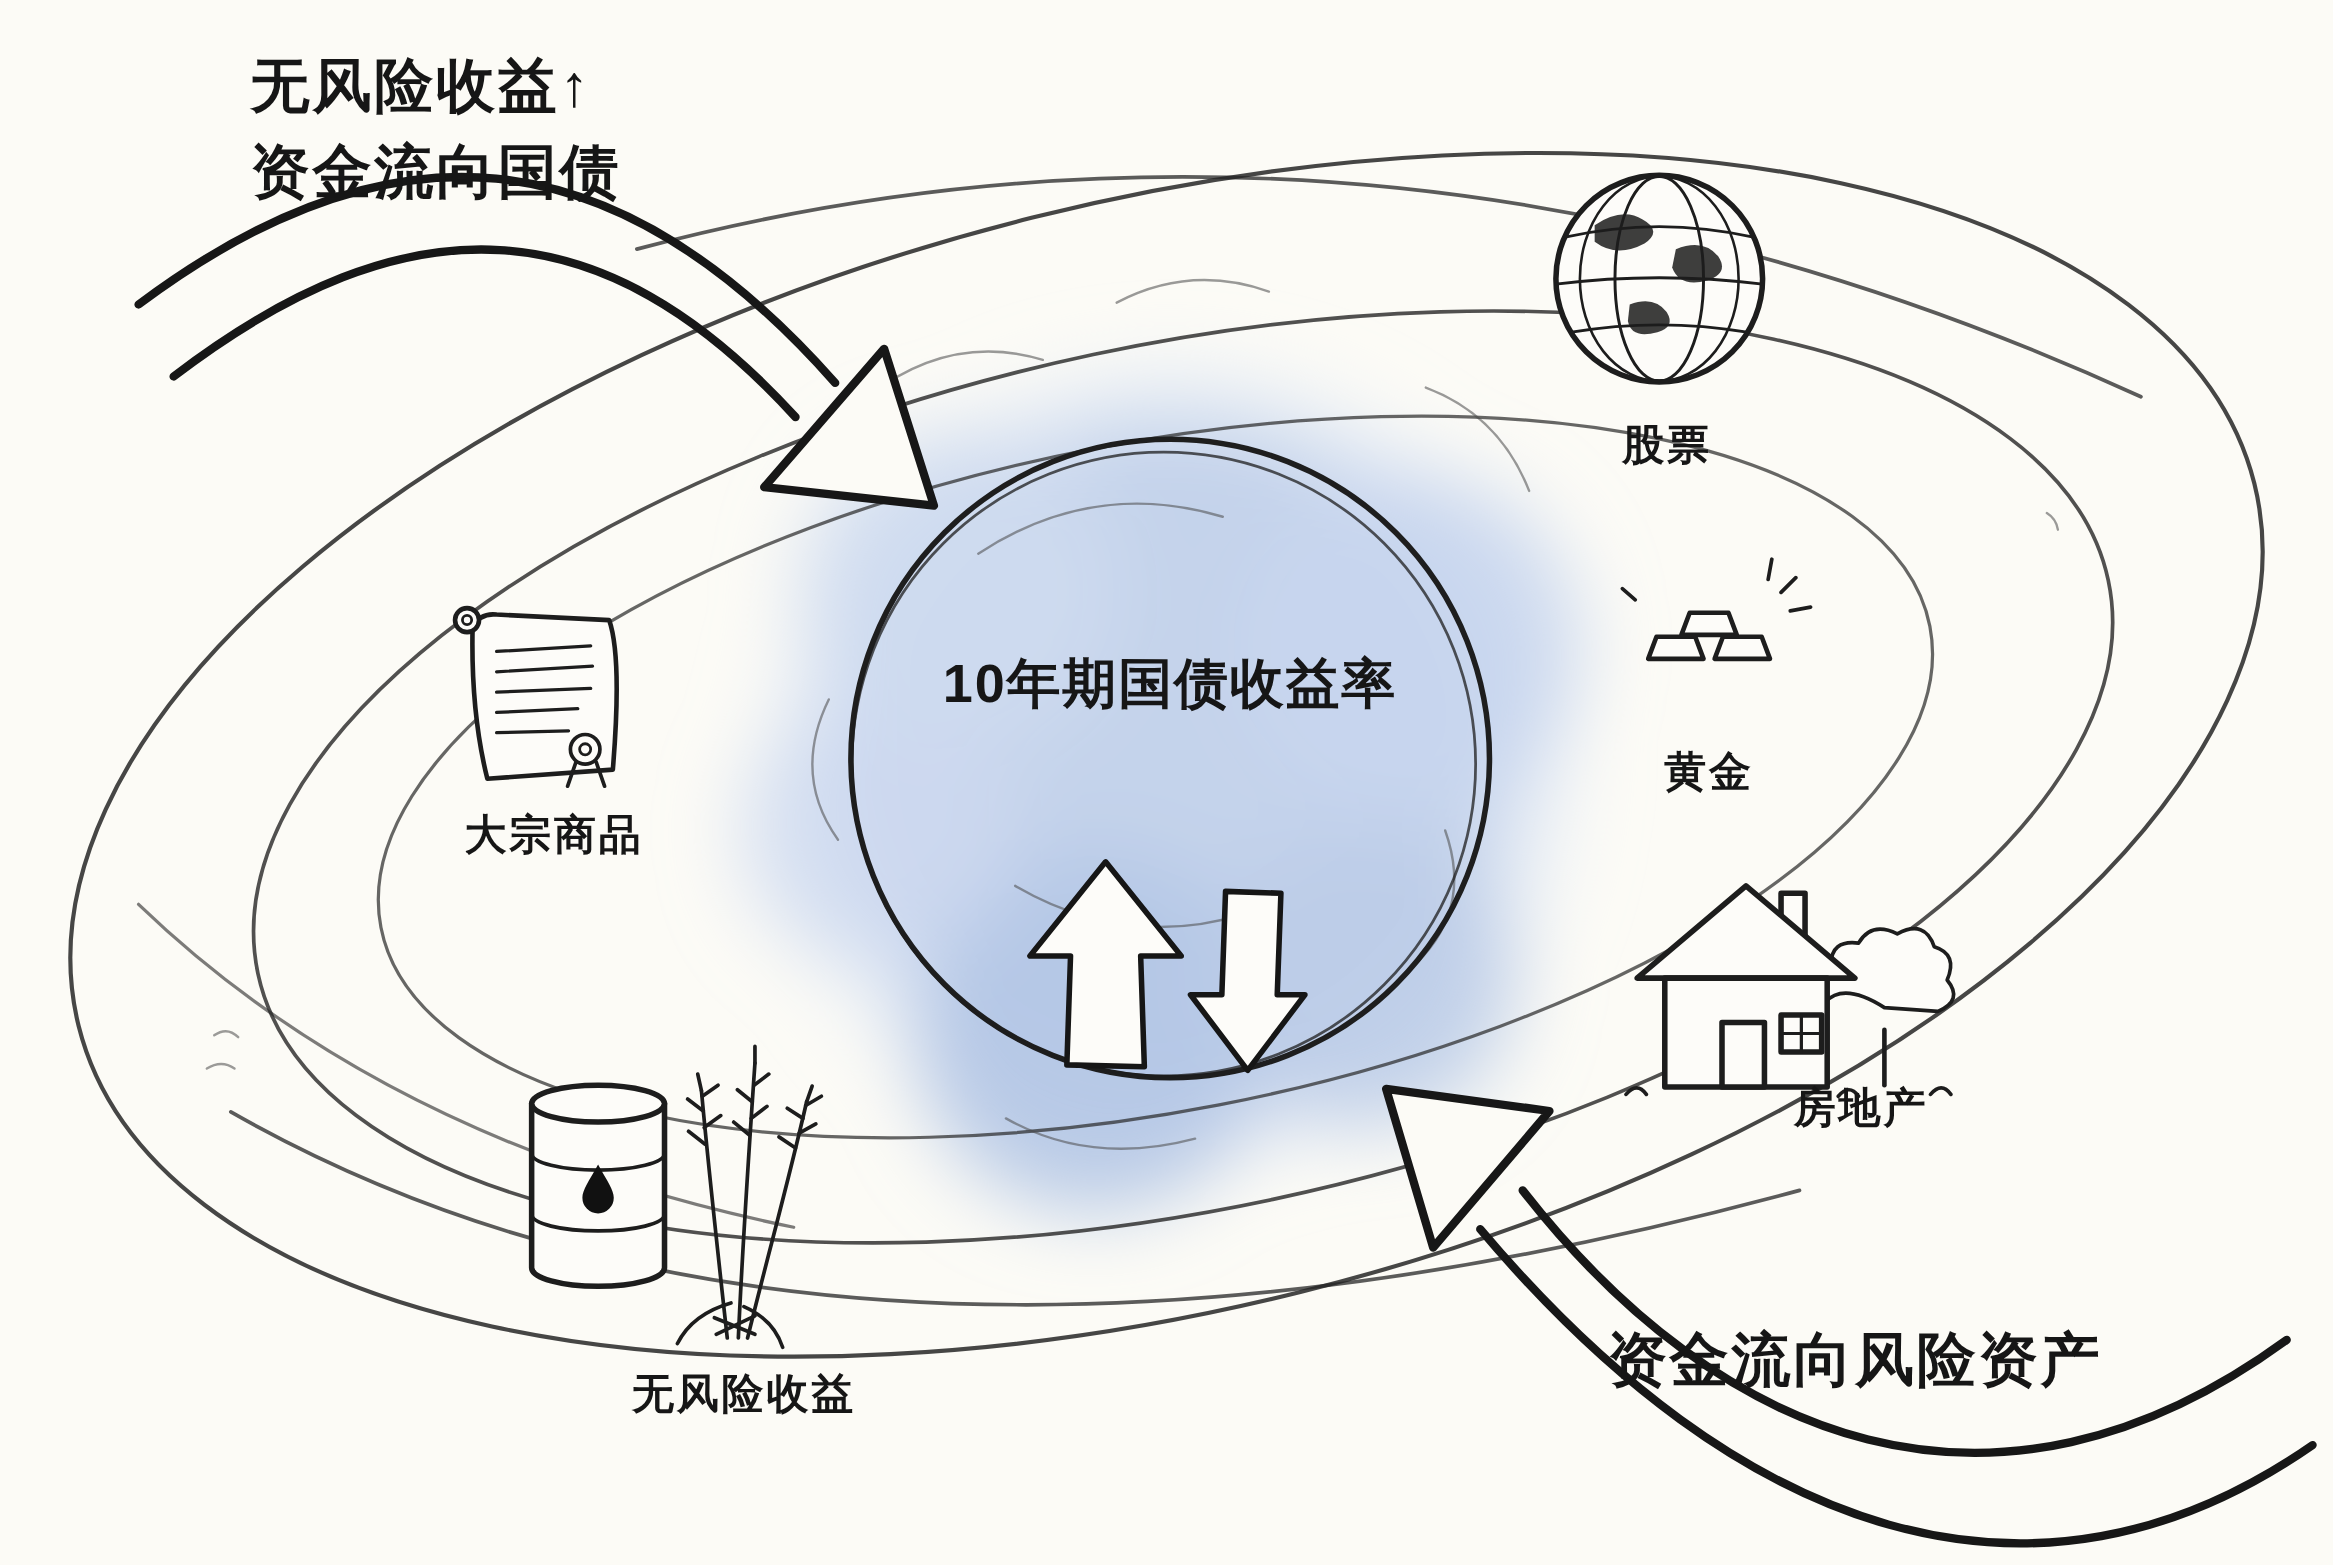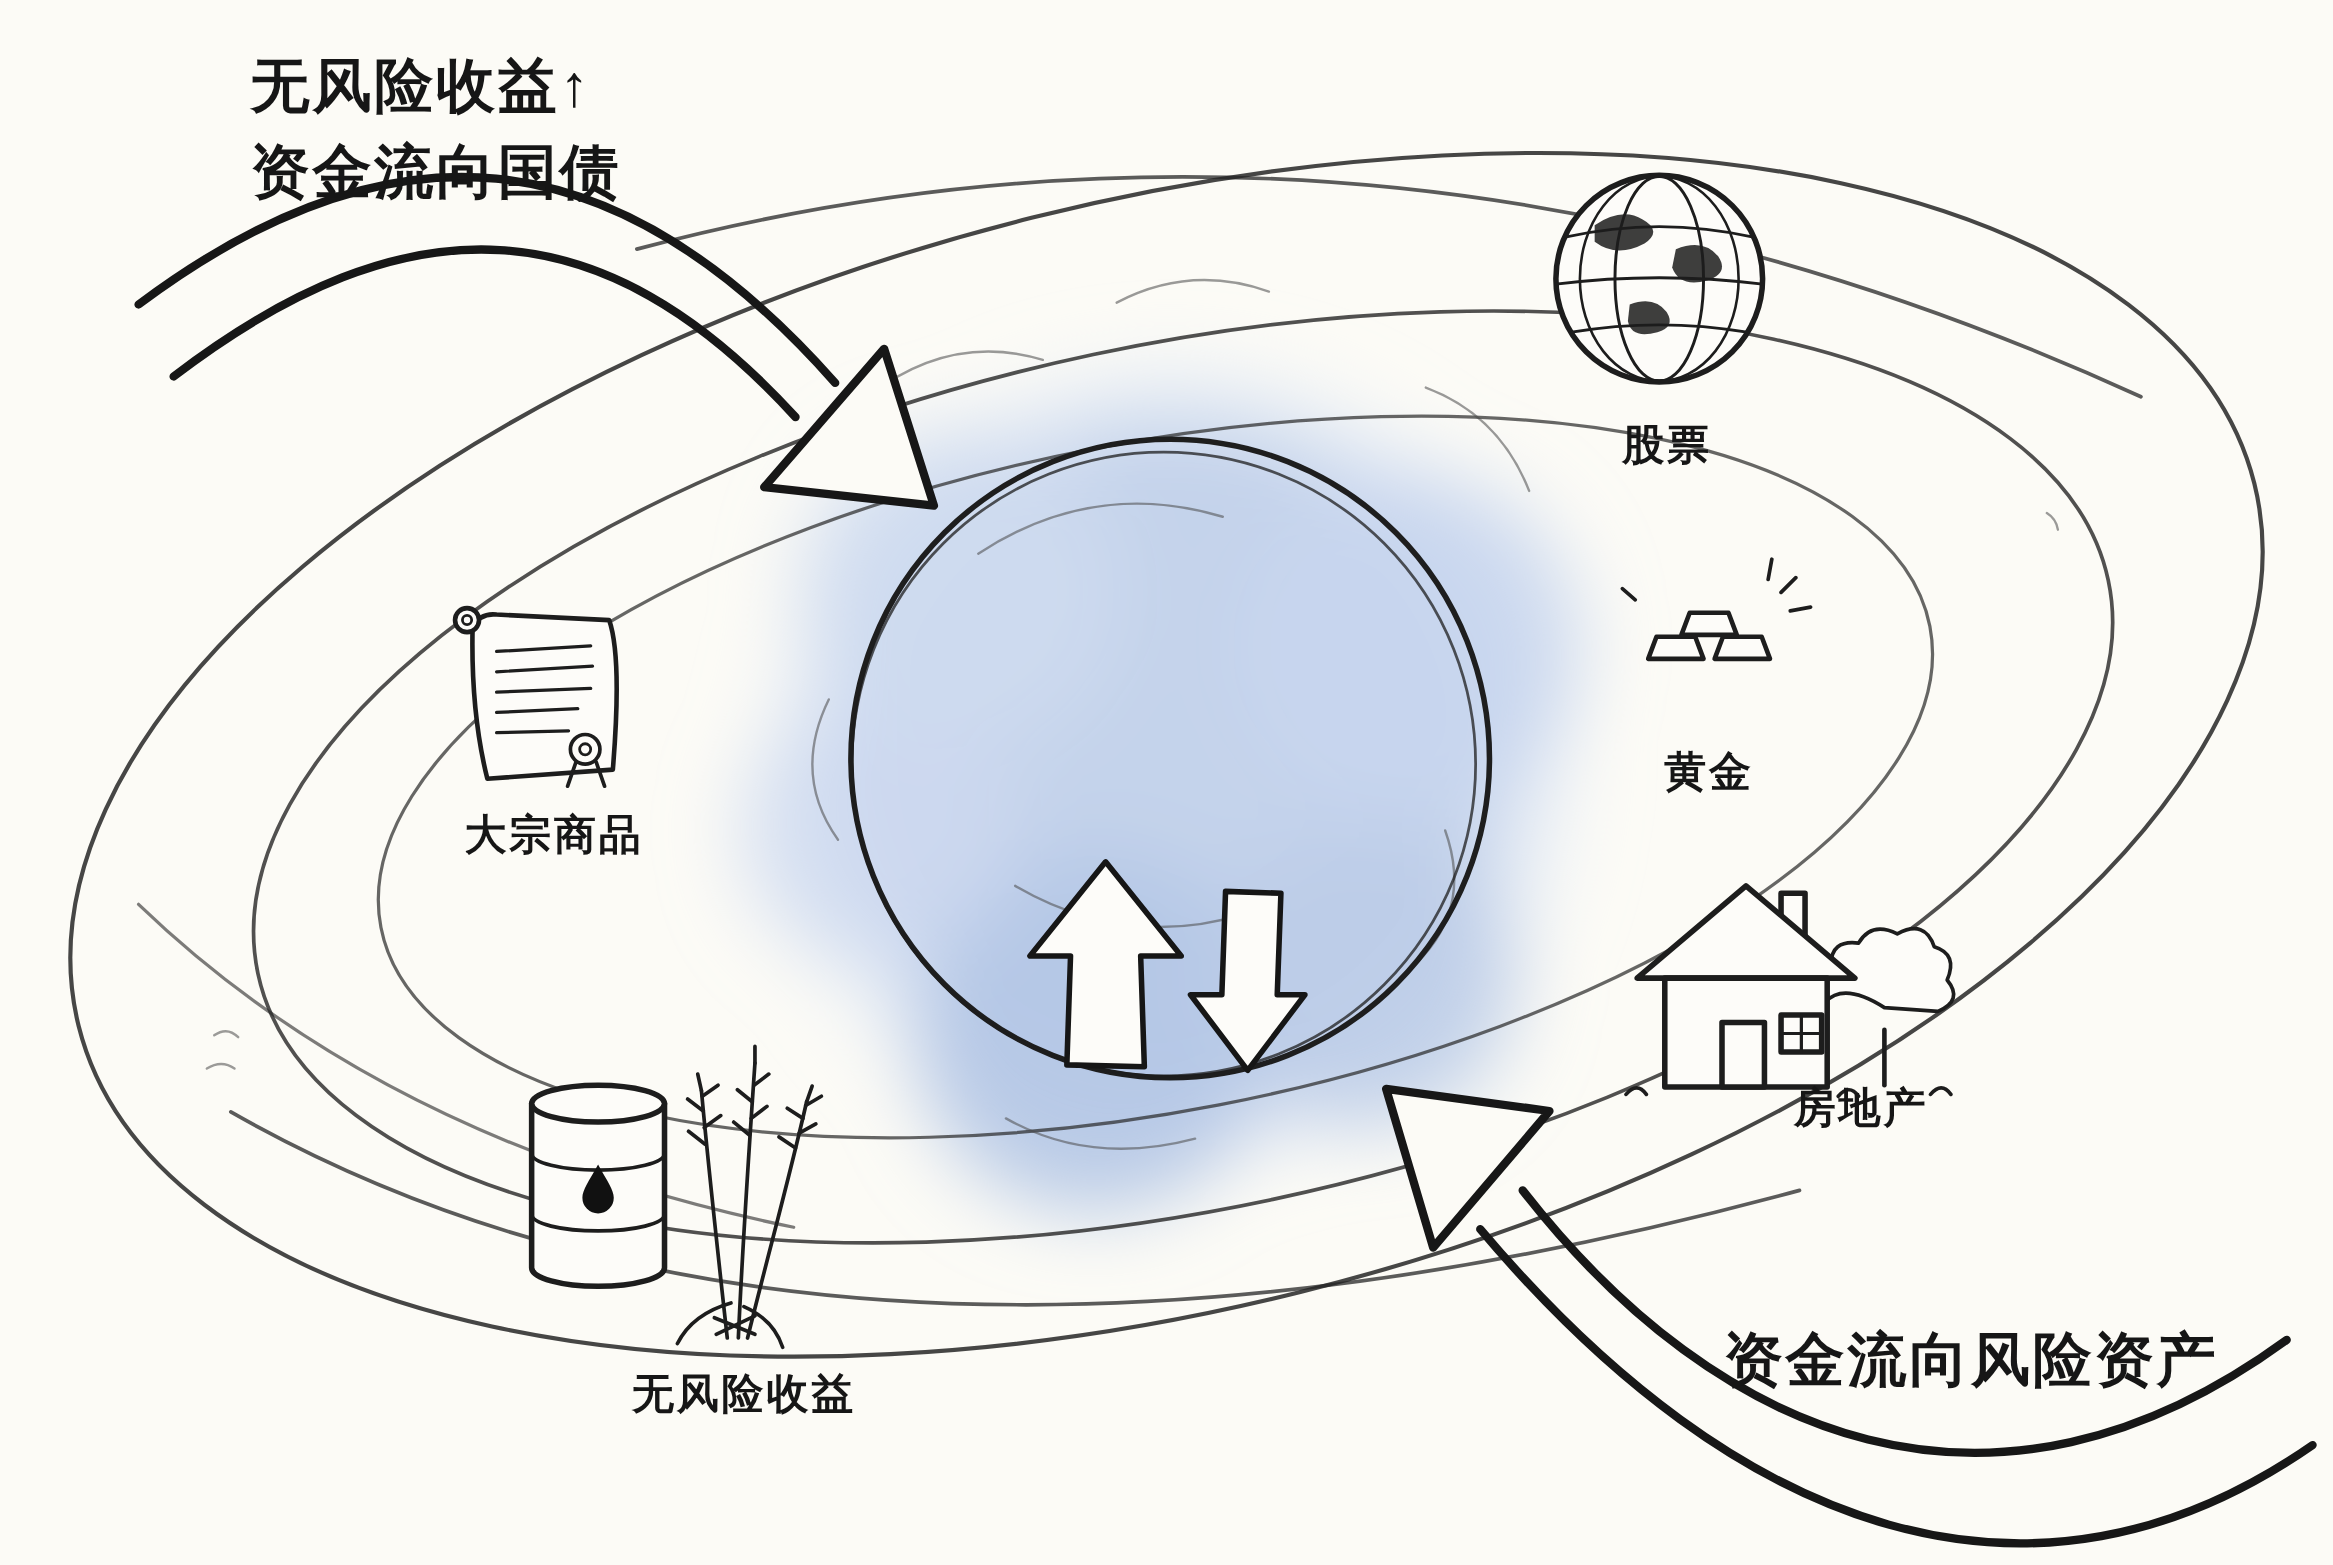--- a/index.html
+++ b/index.html
@@ -9,21 +9,21 @@
     font-family:"Liberation Sans","DejaVu Sans",sans-serif;
   }
   .canvas{position:absolute;inset:0;}
   svg.scene{position:absolute;left:0;top:0;width:2333px;height:1565px;}
   .txt{position:absolute;color:#161616;}
   .ann{
     font-weight:700;font-size:59px;line-height:1.45;text-align:left;
     letter-spacing:2.8px;transform:translateX(-50%);white-space:nowrap;
   }
   .ann-tl{left:436px;top:44px;}
-  .ann-br{left:1971px;top:1318px;}
+  .ann-br{left:1855px;top:1318px;}
   .asset-label{
     font-weight:700;font-size:42px;letter-spacing:2.8px;
     transform:translateX(-50%);white-space:nowrap;
   }
   .center-title{
     left:1170px;top:648px;transform:translateX(-50%);
     font-weight:700;font-size:54px;letter-spacing:1.8px;white-space:nowrap;
   }
   .center-value{
     left:1170px;top:703px;transform:translateX(-50%);
@@ -162,20 +162,21 @@
 
   <div class="txt ann ann-tl">
     <div>无风险收益↑</div>
     <div>资金流向国债</div>
   </div>
 
   <div class="txt ann ann-br">
     <div>资金流向风险资产</div>
   </div>
 
+  <div class="txt center-title">10年期国债收益率</div>
 
   <div class="txt asset-label" style="left:1667px;top:417px;">股票</div>
   <div class="txt asset-label" style="left:1709px;top:744px;">黄金</div>
   <div class="txt asset-label" style="left:1861px;top:1080px;">房地产</div>
   <div class="txt asset-label" style="left:744px;top:1366px;">无风险收益</div>
   <div class="txt asset-label" style="left:554px;top:807px;">大宗商品</div>
 
 </div>
 
 

